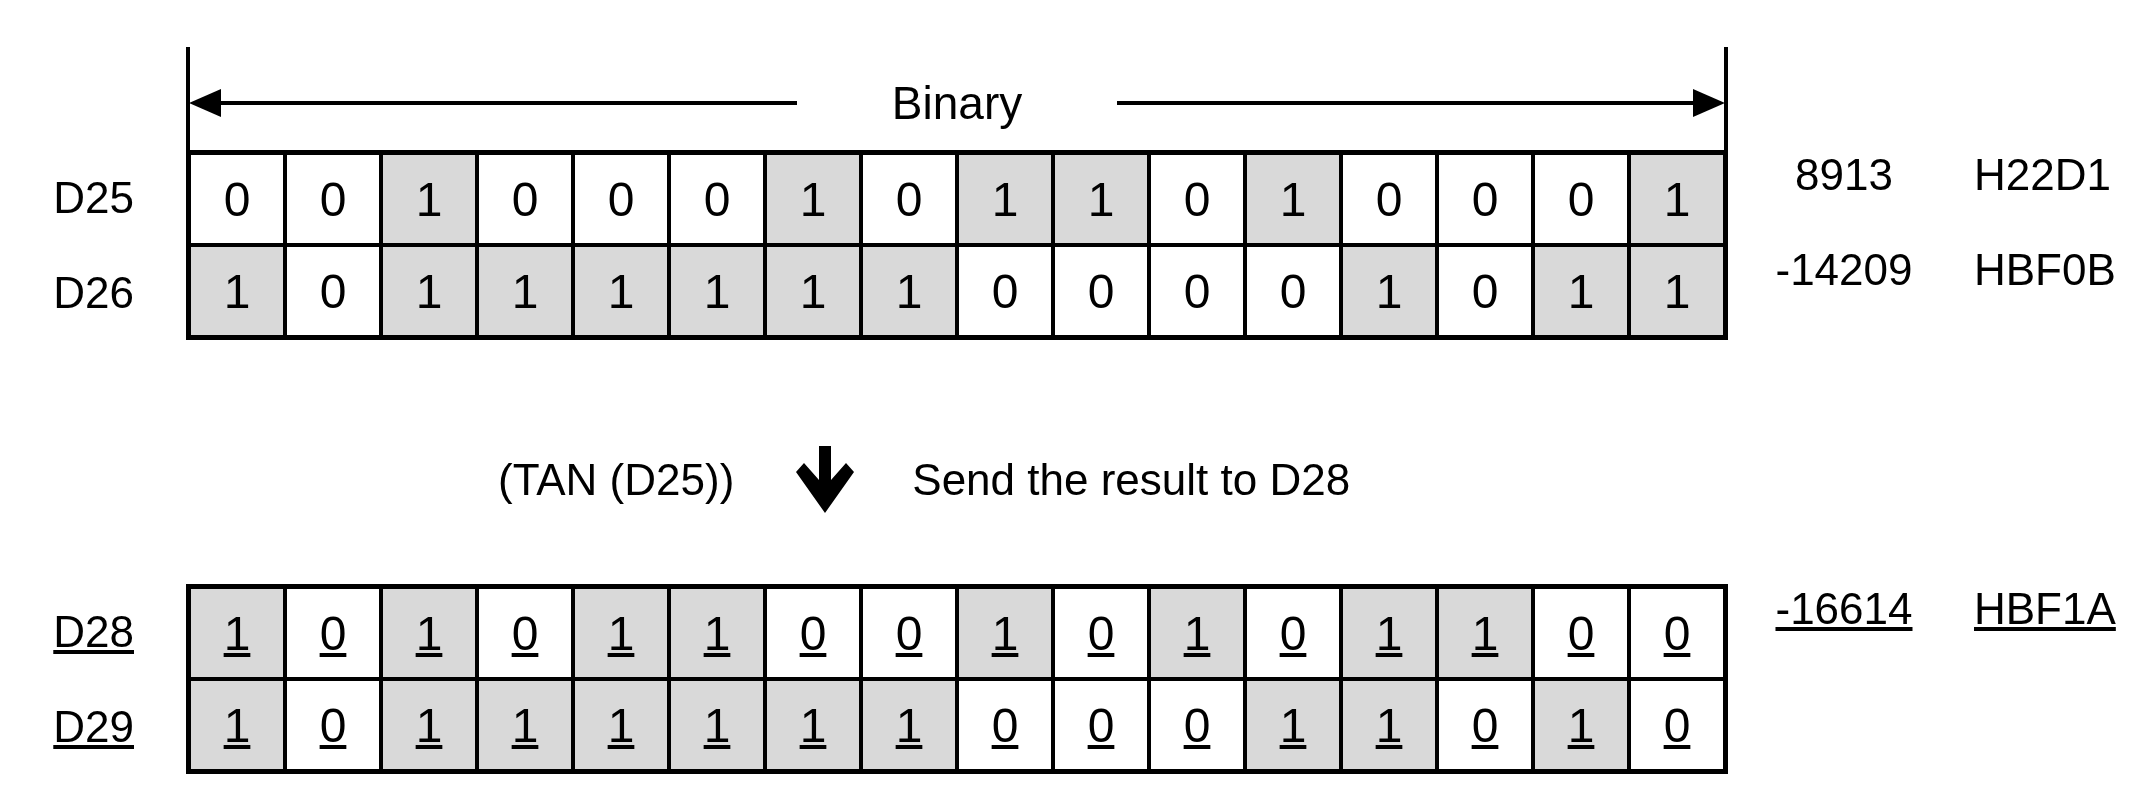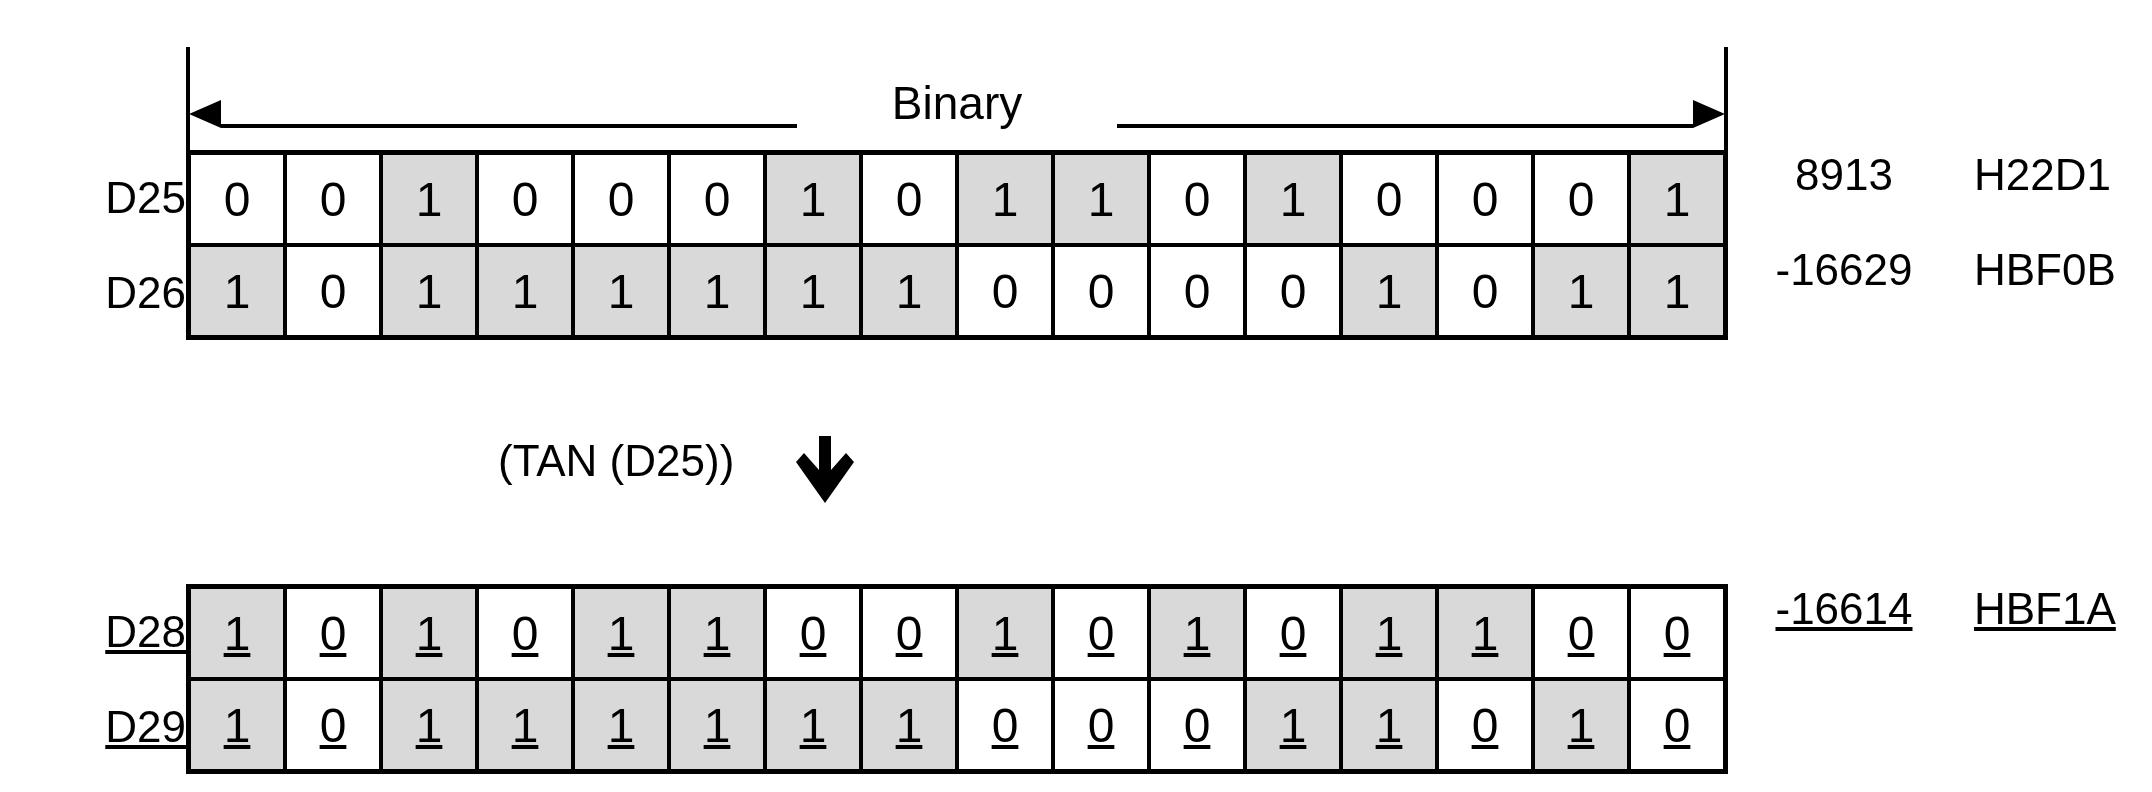--- a/index.html
+++ b/index.html
@@ -34,21 +34,21 @@
   }
   .vline.left  { left: 0; }
   .vline.right { right: 0; }
   .arrow-row {
     position: absolute;
     left: 3px;
     right: 3px;
     top: 31px;
     height: 50px;
     display: flex;
-    align-items: flex-end;
+    align-items: center;
   }
   .arrowhead {
     width: 0;
     height: 0;
     border-top: 14px solid transparent;
     border-bottom: 14px solid transparent;
     flex: 0 0 auto;
   }
   .arrowhead.left  { border-right: 32px solid #000; }
   .arrowhead.right { border-left: 32px solid #000; }
@@ -77,20 +77,21 @@
 
   .labels-col {
     width: 160px;
     display: grid;
     grid-template-rows: 95px 95px;
   }
   .reg-label {
     display: flex;
     align-items: center;
     justify-content: flex-end;
+    padding-right: 52px;
     font-size: 44px;
   }
 
   .bit-grid {
     display: grid;
     grid-template-columns: repeat(16, 92px);
     grid-auto-rows: 88px;
     gap: 4px;
     background: #000;
     border: 5px solid #000;
@@ -128,21 +129,21 @@
     white-space: nowrap;
   }
 
   
   .operation-row {
     position: absolute;
     left: 498px;
     top: 436px;
     height: 88px;
     display: flex;
-    align-items: flex-start;
+    align-items: center;
     font-size: 44px;
     white-space: nowrap;
   }
   .op-arrow {
     margin: 0 58px 0 62px;
     display: flex;
     align-items: center;
   }
   .op-arrow svg { display: block; }
 </style>
@@ -201,33 +202,34 @@
         <div class="bit-cell">0</div>
         <div class="bit-cell on">1</div>
         <div class="bit-cell on">1</div>
       </div>
     <div class="values-col">
         <div class="value-row">
           <div class="decimal">8913</div>
           <div class="hex">H22D1</div>
         </div>
         <div class="value-row">
-          <div class="decimal">-16629</div>
+          <div class="decimal">-14209</div>
           <div class="hex">HBF0B</div>
         </div>
       </div>
   </section>
 
   <div class="operation-row">
     <span class="op-expr">(TAN (D25))</span>
     <span class="op-arrow">
       <svg width="58" height="68" viewBox="0 0 58 68" aria-hidden="true">
         <path d="M23 0 h12 v34 l15 -17 l8 9 L29 67 L0 26 l8 -9 l15 17 Z" fill="#000"></path>
       </svg>
     </span>
+    <span class="op-desc">Send the result to D28</span>
   </div>
 
   <section class="reg-section table-1">
     <div class="labels-col">
         <div class="reg-label">D28</div>
         <div class="reg-label">D29</div>
       </div>
     <div class="bit-grid">
         <div class="bit-cell on">1</div>
         <div class="bit-cell">0</div>

